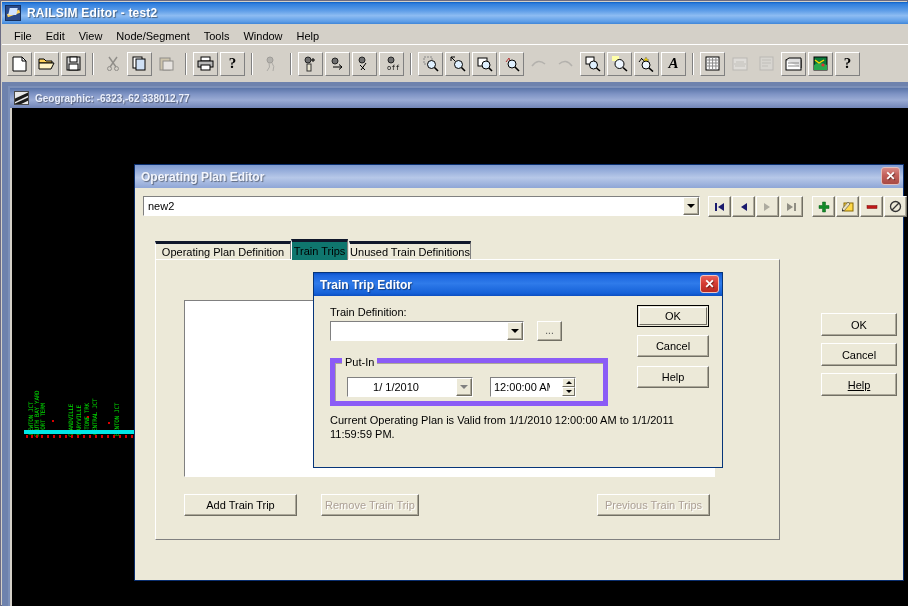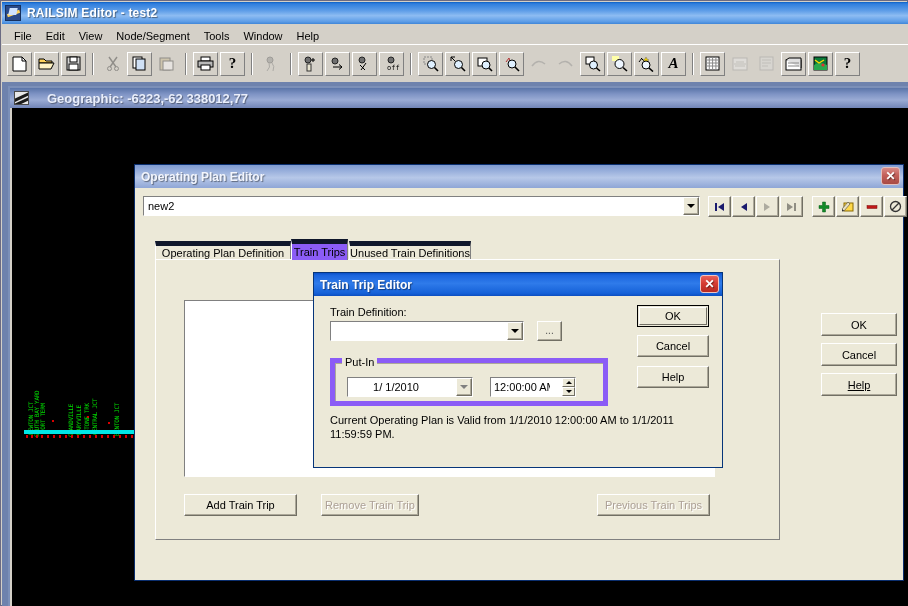--- a/index.html
+++ b/index.html
@@ -112,21 +112,21 @@
     border: 2px solid #7b8fb8;
     border-bottom: none; border-right: none;
   }
   #geo-titlebar {
     position: absolute; left: 0; top: 0;
     width: 900px; height: 20px;
     background: linear-gradient(to bottom, #5a74a8 0%, #7e93c4 30%, #9aabd4 60%, #7184b6 100%);
     display: flex; align-items: center; padding-left: 4px;
   }
   #geo-titlebar .geo-title {
-    color: #e9eefb; font-weight: bold; font-size: 13px; margin-left: 18px;
+    color: #e9eefb; font-weight: bold; font-size: 10px; margin-left: 6px;
     text-shadow: 1px 1px 1px rgba(0,0,0,0.4);
     white-space: nowrap;
   }
   .geo-icon {
     width: 15px; height: 14px; flex: none;
     background: #e8e8e8;
     border: 1px solid #4a4a4a;
     position: relative; overflow: hidden;
   }
   .geo-icon::before {
@@ -276,33 +276,33 @@
     position: absolute; top: -7px; left: 7px;
     background: #ece9d8; padding: 0 3px; font-size: 11px; color: #000;
   }
 
   
   .tabstrip { position: absolute; }
   .tab {
     position: absolute; bottom: 0;
     height: 18px;
     background: #ece9d8;
-    border-top: 5px solid #0f172a;
+    border-top: 3px solid #0f172a;
     border-left: 1px solid #ffffff;
     border-right: 1px solid #808080;
     display: flex; align-items: center; justify-content: center;
     padding: 0 6px; font-size: 11px; white-space: nowrap;
     cursor: default;
   }
   .tab.selected {
     height: 21px;
     bottom: 0;
     z-index: 5;
     border-bottom: none;
-    background: #8b5cf6;
+    background: #0f766e;
     font-weight: normal;
   }
   .tabpage {
     position: absolute;
     background: #ece9d8;
     border-top: 1px solid #ffffff;
     border-left: 1px solid #ffffff;
     border-right: 1px solid #808080;
     border-bottom: 1px solid #808080;
   }

